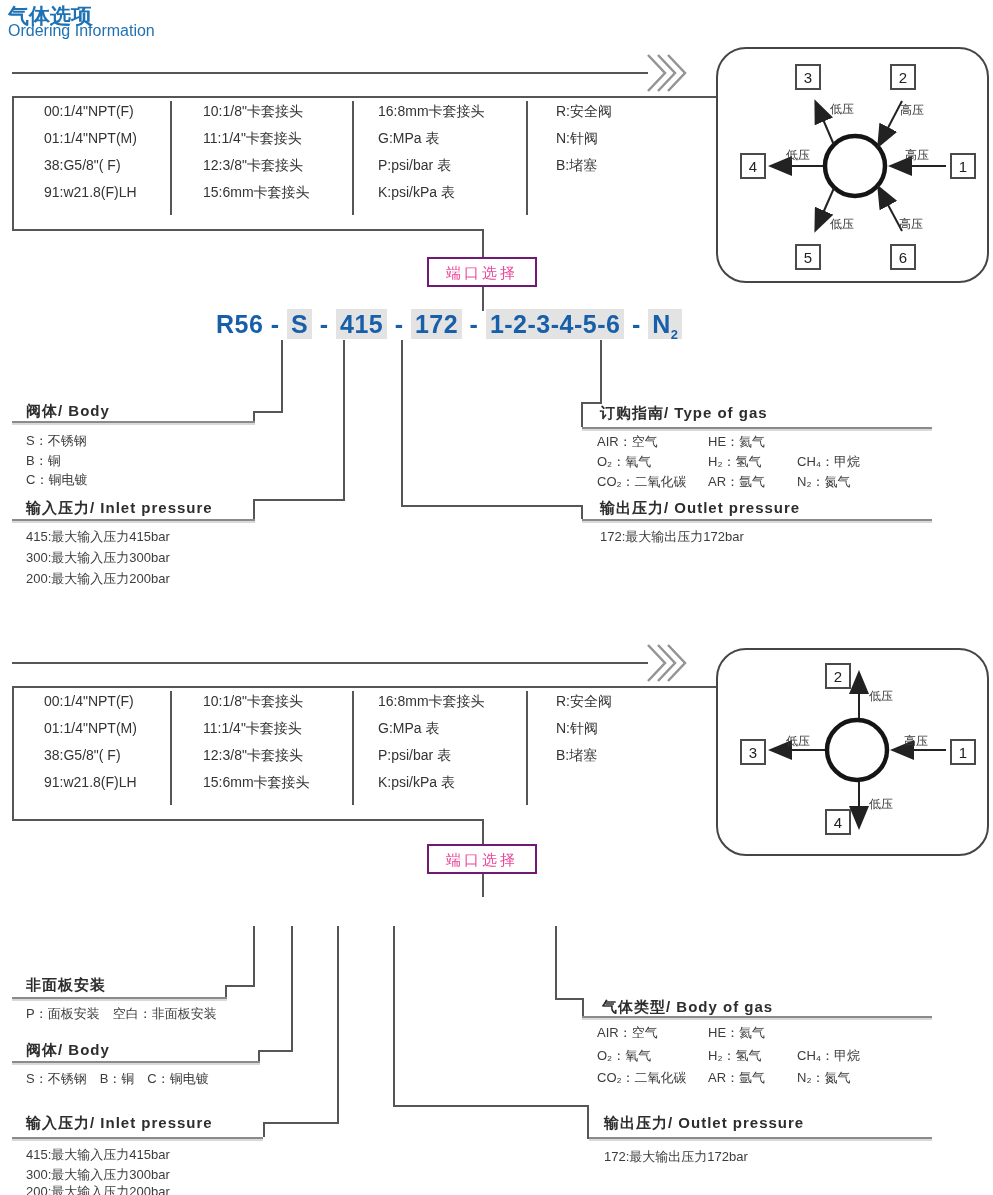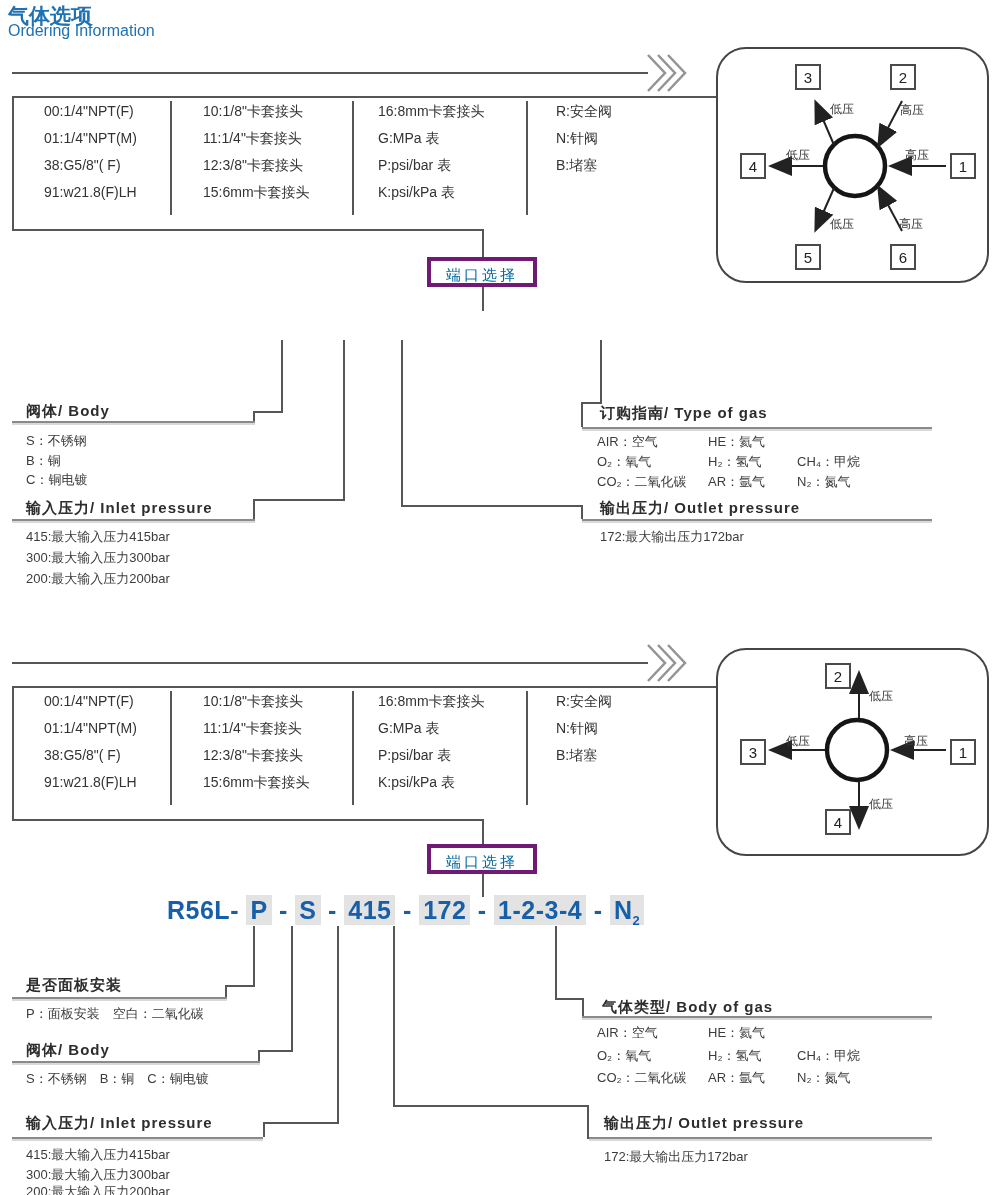--- a/index.html
+++ b/index.html
@@ -6,22 +6,22 @@
   #page{position:relative;width:993px;height:1195px;background:#fff;overflow:hidden;
         font-family:"Liberation Sans","DejaVu Sans",sans-serif;}
   .hline{position:absolute;height:2px;background:#565656;}
   .vline{position:absolute;width:2px;background:#565656;}
   .uline{position:absolute;height:2px;background:#8a8a8a;box-shadow:0 2px 0 #d9d9d9;}
   .title-zh{position:absolute;left:8px;top:2px;font-size:21px;font-weight:bold;color:#1e72b4;}
   .title-en{position:absolute;left:8px;top:22px;font-size:16px;color:#1e72b4;}
   .portrow{position:absolute;font-size:14px;color:#333;white-space:nowrap;}
   .heading{position:absolute;font-size:15px;font-weight:bold;color:#2d2d2d;white-space:nowrap;letter-spacing:1px;}
   .item{position:absolute;font-size:13px;color:#3c3c3c;white-space:nowrap;}
-  .psbox{position:absolute;width:110px;height:30px;border:4px solid #701a75;background:#fff;
-         text-align:center;line-height:28px;font-size:15px;letter-spacing:3px;color:#0369a1;box-sizing:border-box;}
+  .psbox{position:absolute;width:110px;height:30px;border:2px solid #701a75;background:#fff;
+         text-align:center;line-height:28px;font-size:15px;letter-spacing:3px;color:#ec4899;box-sizing:border-box;}
   .code{position:absolute;font-size:25px;font-weight:bold;color:#175fa9;white-space:pre;letter-spacing:0.5px;}
   .code .hl{background:#e3e3e3;padding:1px 4px;}
   .code sub{font-size:13px;}
   .panel{position:absolute;border:2px solid #454545;border-radius:30px;background:#fff;box-sizing:border-box;}
   .portbox{position:absolute;width:26px;height:26px;border:2px solid #4a4a4a;background:#fff;text-align:center;
            line-height:24px;font-size:15px;color:#222;box-sizing:border-box;}
   .plabel{position:absolute;font-size:12px;color:#3a3a3a;white-space:nowrap;}
   svg{position:absolute;left:0;top:0;}
 </style>
 </head>
@@ -61,20 +61,21 @@
   <div class="portrow" style="left:378px;top:157px;">P:psi/bar 表</div>
   <div class="portrow" style="left:378px;top:184px;">K:psi/kPa 表</div>
   <div class="portrow" style="left:556px;top:103px;">R:安全阀</div>
   <div class="portrow" style="left:556px;top:130px;">N:针阀</div>
   <div class="portrow" style="left:556px;top:157px;">B:堵塞</div>
 
   <div class="vline" style="left:482px;top:229px;height:29px;"></div>
   <div class="psbox" style="left:427px;top:257px;">端口选择</div>
   <div class="vline" style="left:482px;top:287px;height:24px;"></div>
 
+  <div class="code" style="left:216px;top:310px;"><span>R56</span><span> - </span><span class="hl">S</span><span> - </span><span class="hl">415</span><span> - </span><span class="hl">172</span><span> - </span><span class="hl">1-2-3-4-5-6</span><span> - </span><span class="hl"><span>N</span><sub>2</sub></span></div>
 
   <div class="vline" style="left:281px;top:340px;height:73px;"></div>
   <div class="hline" style="left:253px;top:411px;width:30px;"></div>
   <div class="vline" style="left:253px;top:411px;height:10px;"></div>
 
   <div class="vline" style="left:343px;top:340px;height:161px;"></div>
   <div class="hline" style="left:253px;top:499px;width:92px;"></div>
   <div class="vline" style="left:253px;top:499px;height:20px;"></div>
 
   <div class="vline" style="left:401px;top:340px;height:167px;"></div>
@@ -170,21 +171,20 @@
   <div class="portrow" style="left:378px;top:747px;">P:psi/bar 表</div>
   <div class="portrow" style="left:378px;top:774px;">K:psi/kPa 表</div>
   <div class="portrow" style="left:556px;top:693px;">R:安全阀</div>
   <div class="portrow" style="left:556px;top:720px;">N:针阀</div>
   <div class="portrow" style="left:556px;top:747px;">B:堵塞</div>
 
   <div class="vline" style="left:482px;top:819px;height:26px;"></div>
   <div class="psbox" style="left:427px;top:844px;">端口选择</div>
   <div class="vline" style="left:482px;top:874px;height:23px;"></div>
 
-  <div class="code" style="left:167px;top:896px;"><span>R56L</span><span>- </span><span class="hl">P</span><span> - </span><span class="hl">S</span><span> - </span><span class="hl">415</span><span> - </span><span class="hl">172</span><span> - </span><span class="hl">1-2-3-4</span><span> - </span><span class="hl"><span>N</span><sub>2</sub></span></div>
 
   <div class="vline" style="left:253px;top:926px;height:61px;"></div>
   <div class="hline" style="left:225px;top:985px;width:30px;"></div>
   <div class="vline" style="left:225px;top:985px;height:12px;"></div>
 
   <div class="vline" style="left:291px;top:926px;height:126px;"></div>
   <div class="hline" style="left:258px;top:1050px;width:35px;"></div>
   <div class="vline" style="left:258px;top:1050px;height:11px;"></div>
 
   <div class="vline" style="left:337px;top:926px;height:198px;"></div>
@@ -192,23 +192,23 @@
   <div class="vline" style="left:263px;top:1122px;height:15px;"></div>
 
   <div class="vline" style="left:393px;top:926px;height:181px;"></div>
   <div class="hline" style="left:393px;top:1105px;width:196px;"></div>
   <div class="vline" style="left:587px;top:1105px;height:34px;"></div>
 
   <div class="vline" style="left:555px;top:926px;height:74px;"></div>
   <div class="hline" style="left:555px;top:998px;width:29px;"></div>
   <div class="vline" style="left:582px;top:998px;height:18px;"></div>
 
-  <div class="heading" style="left:26px;top:976px;">是否面板安装</div>
+  <div class="heading" style="left:26px;top:976px;">非面板安装</div>
   <div class="uline" style="left:12px;top:997px;width:215px;"></div>
-  <div class="item" style="left:26px;top:1005px;">P：面板安装　空白：二氧化碳</div>
+  <div class="item" style="left:26px;top:1005px;">P：面板安装　空白：非面板安装</div>
 
   <div class="heading" style="left:602px;top:998px;">气体类型/ Body of gas</div>
   <div class="uline" style="left:582px;top:1016px;width:350px;"></div>
   <div class="item" style="left:597px;top:1024px;">AIR：空气</div>
   <div class="item" style="left:708px;top:1024px;">HE：氦气</div>
   <div class="item" style="left:597px;top:1047px;">O₂：氧气</div>
   <div class="item" style="left:708px;top:1047px;">H₂：氢气</div>
   <div class="item" style="left:797px;top:1047px;">CH₄：甲烷</div>
   <div class="item" style="left:597px;top:1069px;">CO₂：二氧化碳</div>
   <div class="item" style="left:708px;top:1069px;">AR：氩气</div>

